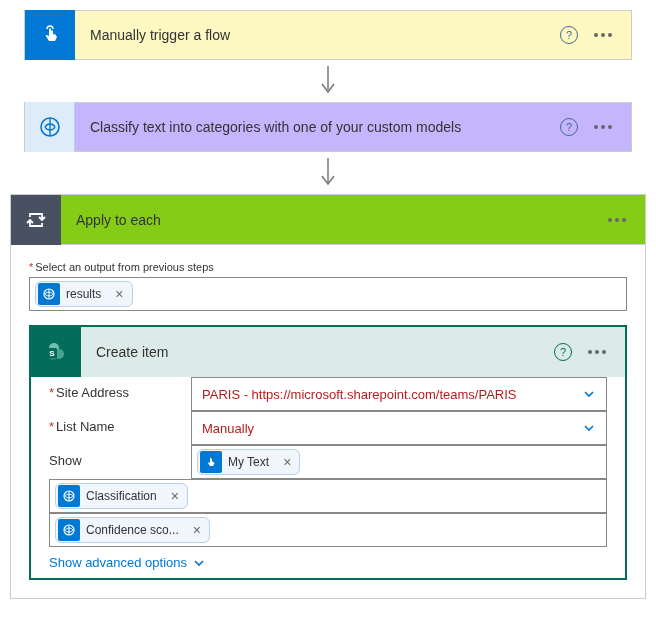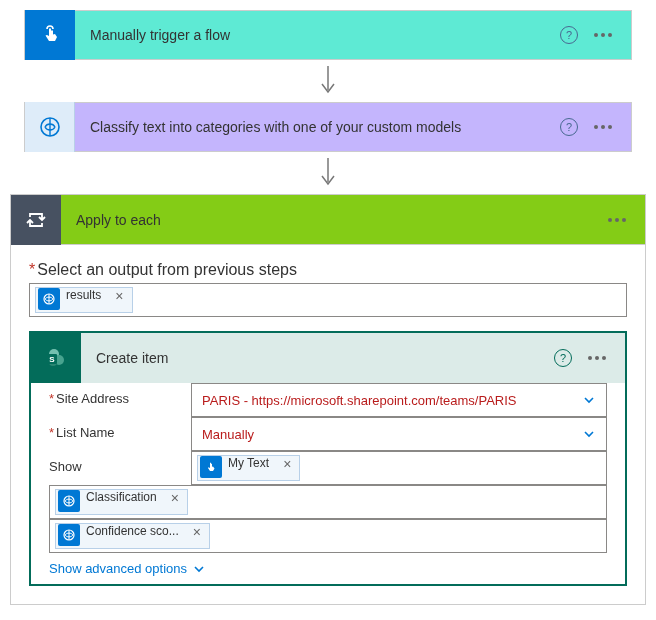--- a/index.html
+++ b/index.html
@@ -4,48 +4,48 @@
 <style>
 *{box-sizing:border-box;margin:0;padding:0;font-family:"Segoe UI",Arial,sans-serif}
 body{background:#fff;padding:10px;width:656px}
 .card{border:1px solid #ccc;display:flex;align-items:center;height:50px;position:relative}
 .card-icon{width:50px;height:50px;display:flex;align-items:center;justify-content:center;flex-shrink:0}
 .card-title{flex:1;font-size:14px;padding-left:15px;color:#333}
 .card-actions{display:flex;align-items:center;gap:12px;padding-right:15px}
 .help-icon{width:18px;height:18px;border:1.5px solid #486991;border-radius:50%;display:flex;align-items:center;justify-content:center;font-size:11px;color:#486991;cursor:pointer}
 .ellipsis{display:flex;gap:3px;cursor:pointer;padding:4px}
 .ellipsis span{width:4px;height:4px;background:#666;border-radius:50%}
-.blue-card{background:#5eead4}
+.blue-card{background:#fef9c3}
 .blue-icon{background:#0078d4}
 .ai-card{background:#c4b5fd}
 .ai-icon{background:#deecf9;border-right:1px solid #b8d0e8}
 .gray-card{background:#84cc16}
 .gray-icon{background:#475161}
 .teal-card{background:#dcebe8}
 .teal-icon{background:#036c5a}
 .arrow{display:flex;justify-content:center;padding:6px 0}
 .arrow svg{stroke:#777}
 .container{border:1px solid #ccc;padding:0 0 18px 0}
 .inner{padding:16px 18px 0 18px}
 .sub-container{border:2px solid #036c5a;margin-top:14px}
 .form-row{display:flex;align-items:flex-start;margin-bottom:0;padding:0 18px}
 .form-row:first-of-type{margin-top:18px}
 .label-cell{width:142px;font-size:13px;color:#333;padding-top:8px}
 .req::before{content:"*";color:#c03529;margin-right:2px}
 .field-cell{flex:1}
 .select{border:1px solid #8a8886;height:34px;display:flex;align-items:center;justify-content:space-between;padding:0 10px;font-size:13px;color:#b91c1c;cursor:pointer}
 .select .chev{color:#0078d4}
 .token-field{border:1px solid #8a8886;min-height:34px;display:flex;align-items:center;padding:3px 5px;gap:5px}
-.token{display:inline-flex;border:1px solid #b8d0e8;background:#f0f6fb;border-radius:0;height:26px;font-size:12px;color:#333}
+.token{display:inline-flex;align-items:center;border:1px solid #b8d0e8;background:#f0f6fb;border-radius:6px;height:26px;font-size:12px;color:#333}
 .token-icon{width:22px;height:22px;margin:0 6px 0 2px;display:flex;align-items:center;justify-content:center;border-radius:2px}
 .token-icon.ai{background:#0078d4}
 .token-icon.flow{background:#0078d4}
 .token-text{padding-right:6px}
 .token-x{color:#666;padding:0 8px;cursor:pointer;font-size:14px}
-.prev-label{font-size:16px;color:#333;margin-bottom:4px}
+.prev-label{font-size:11px;color:#333;margin-bottom:4px}
 .prev-label::before{content:"*";color:#c03529;margin-right:2px}
 .show-adv{color:#0078d4;font-size:13px;cursor:pointer;display:inline-flex;align-items:center;gap:6px;padding:8px 18px 8px 18px}
 .narrow{margin:0 auto;width:608px}
 </style>
 </head>
 <body>
 
 <div class="card blue-card narrow">
   <div class="card-icon blue-icon">
     <svg width="24" height="24" viewBox="0 0 24 24" fill="none">

